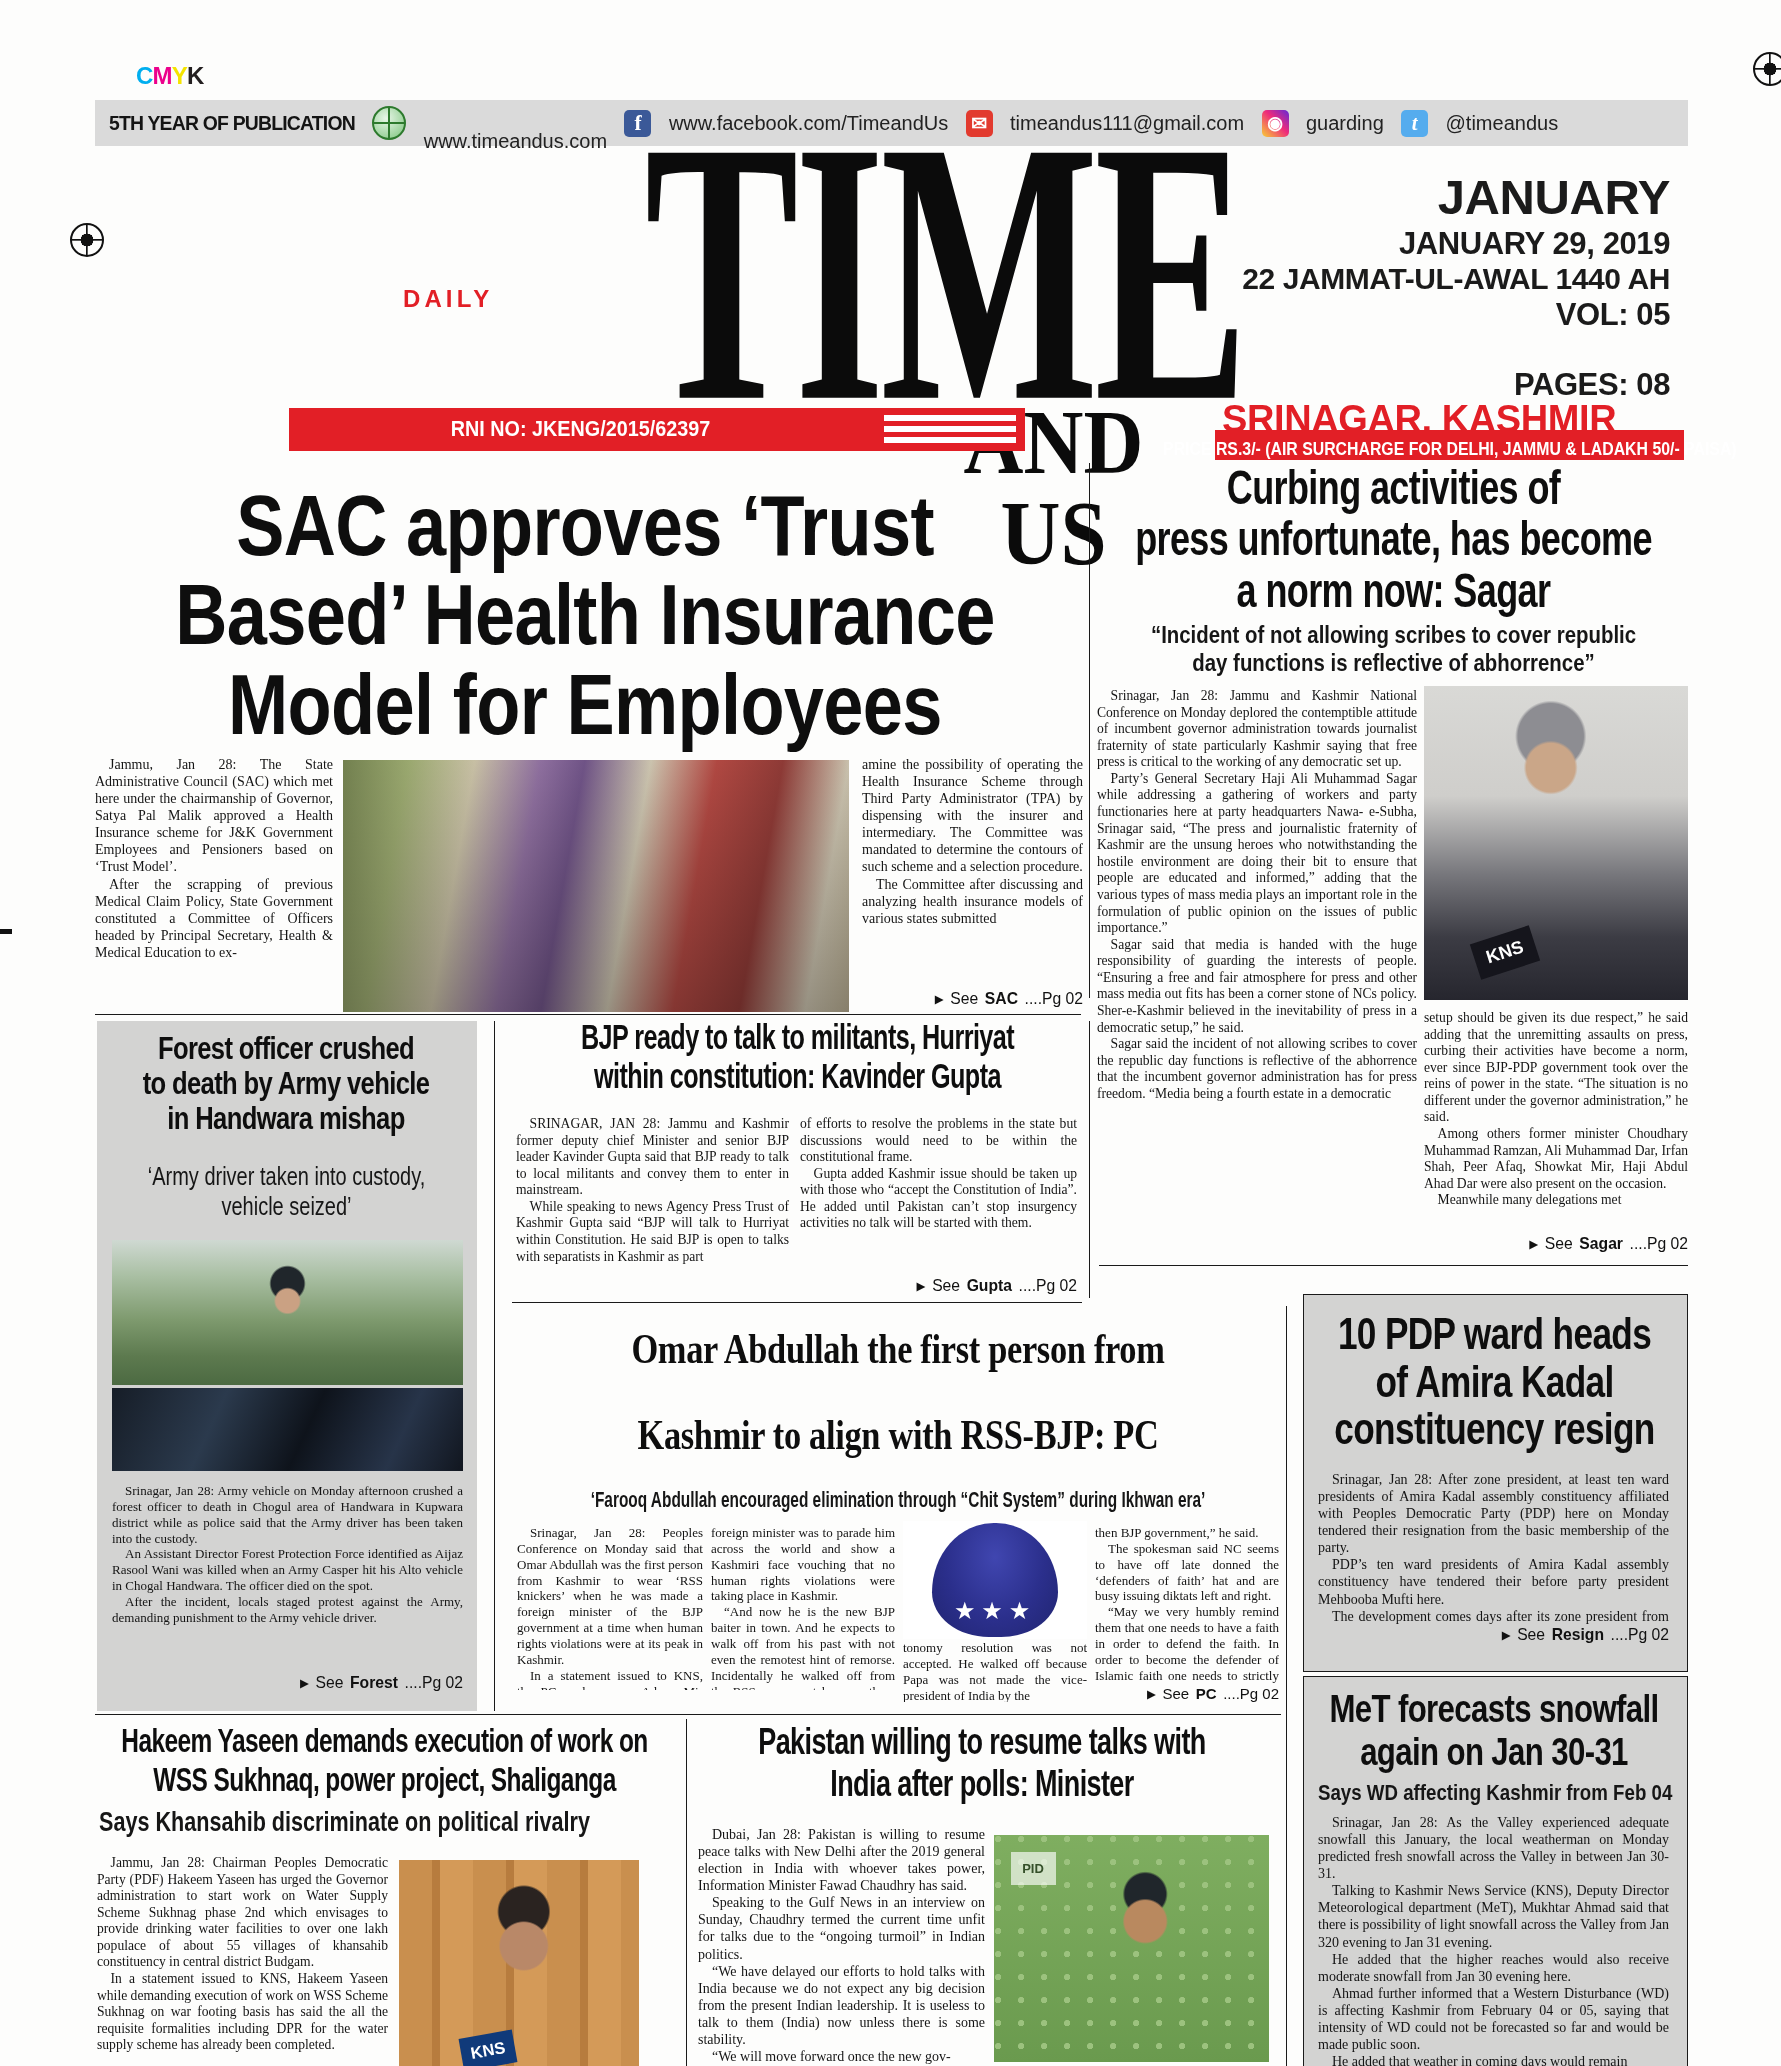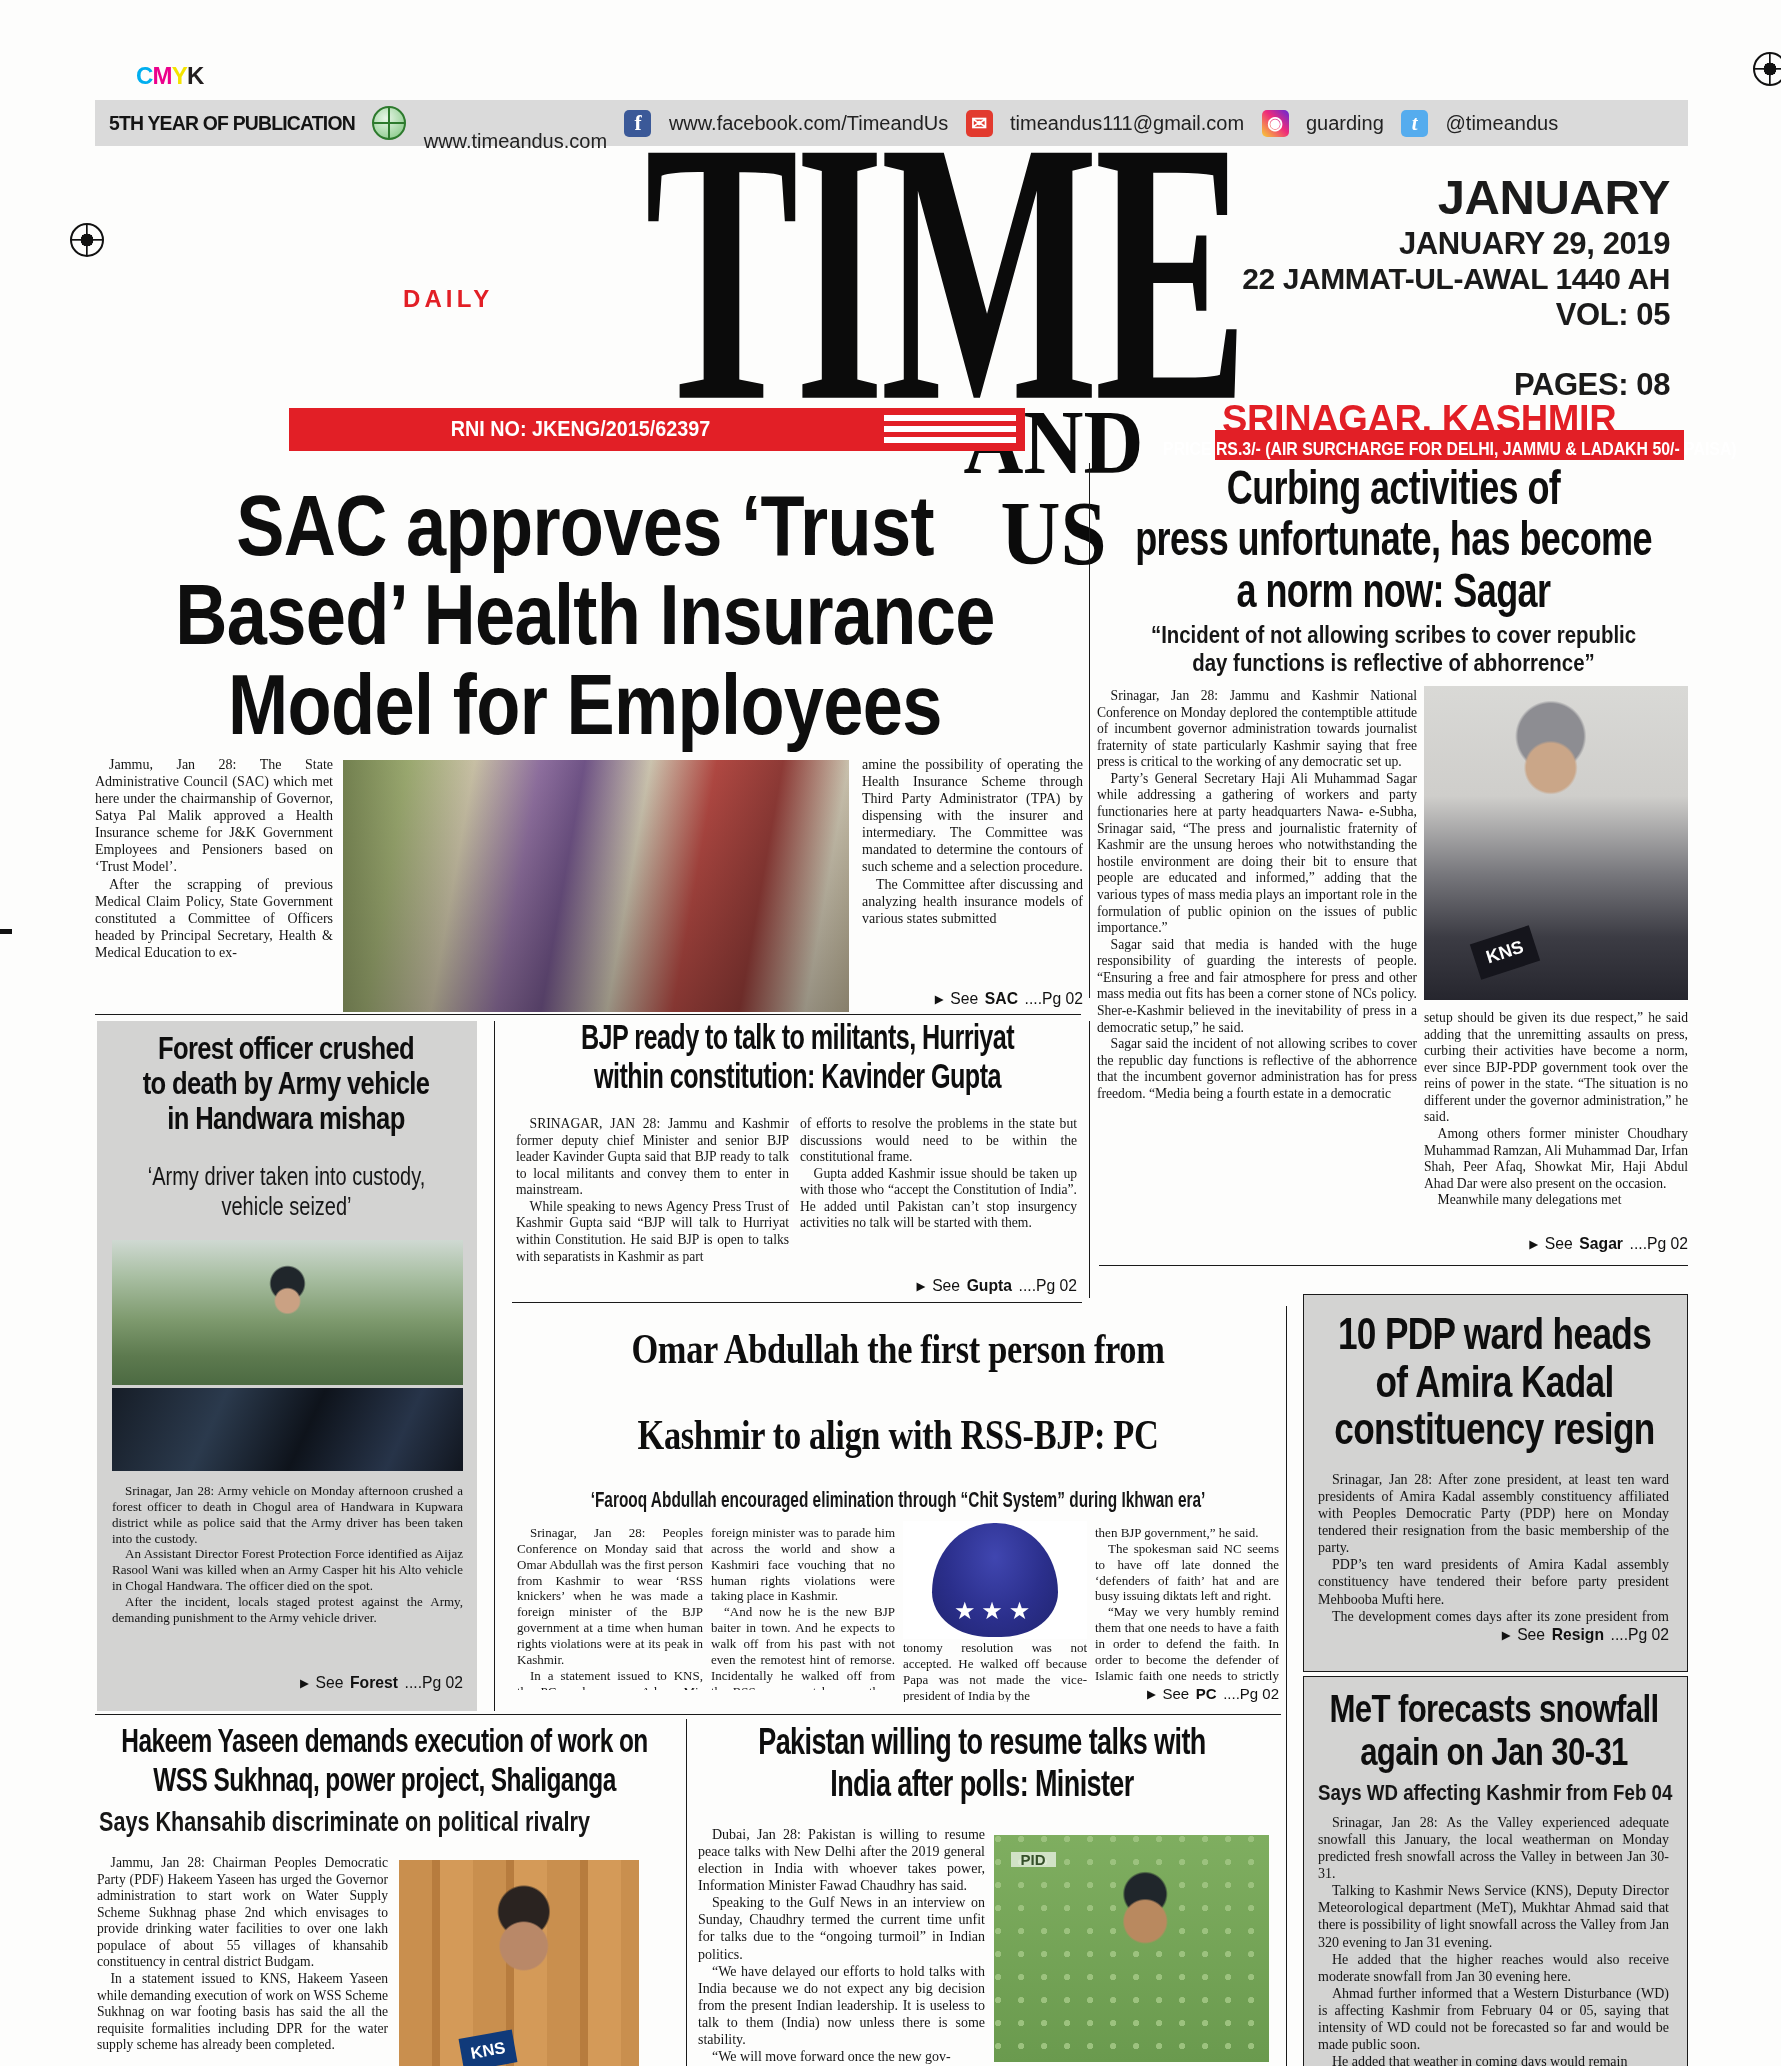--- a/index.html
+++ b/index.html
@@ -212,17 +212,17 @@
   </div>
 
   <div class="abs vr" style="left:686px;top:1719px;height:428px;"></div>
   <div class="abs hl" style="left:604px;top:1721px;width:756px;font-size:36px;line-height:1.16;transform:scaleX(.75);">Pakistan willing to resume talks with
 India after polls: Minister</div>
   <div class="abs bodycol" style="left:698px;top:1826px;width:287px;height:318px;"> Dubai, Jan 28: Pakistan is willing to resume peace talks with New Delhi after the 2019 general election in India with whoever takes power, Information Minister Fawad Chaudhry has said.
  Speaking to the Gulf News in an interview on Sunday, Chaudhry termed the current time unfit for talks due to the “ongoing turmoil” in Indian politics.
  “We have delayed our efforts to hold talks with India because we do not expect any big decision from the present Indian leadership. It is useless to talk to them (India) now unless there is some stability.
  “We will move forward once the new gov-</div>
   <div class="abs photo" style="left:994px;top:1835px;width:275px;height:227px;background:radial-gradient(circle at 55% 38%,#b9895f 0 10%,transparent 11%),radial-gradient(circle at 55% 26%,#20262b 0 9%,transparent 10%),radial-gradient(circle at 4.1px 4.1px,#9cc27e 2.9px,transparent 3.3px),linear-gradient(180deg,#7fae60,#6a9a4e);background-size:auto,auto,23px 23px,auto;">
-    <span class="ptag" style="left:16.5px;top:16.5px;width:45px;height:15px;font-size:15px;background:rgba(255,255,255,.65);color:#35502a;">PID</span>
+    <span class="ptag" style="left:16.5px;top:16.5px;width:45px;height:33px;font-size:13px;background:rgba(255,255,255,.65);color:#35502a;">PID</span>
   </div>
 
 </div>
 
 
 </body></html>

